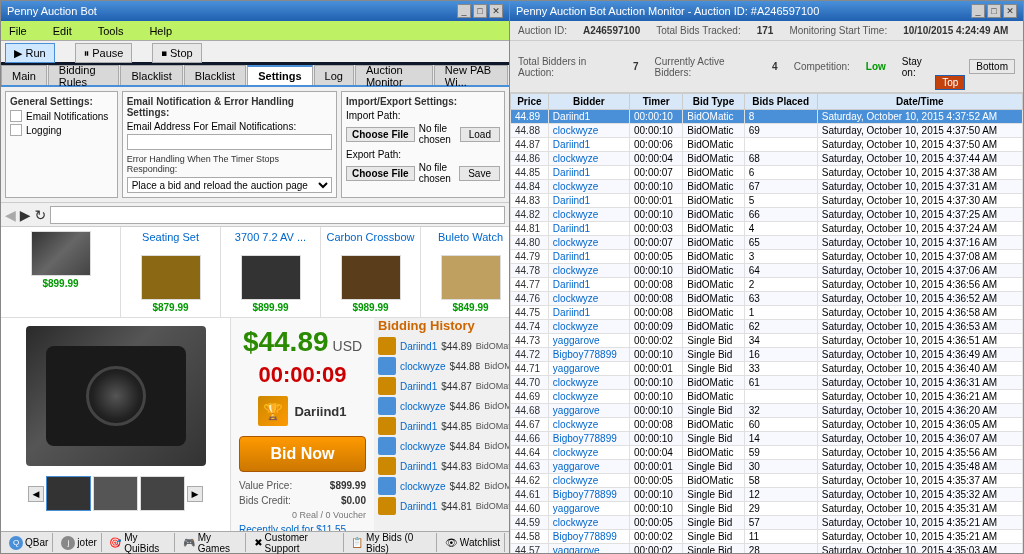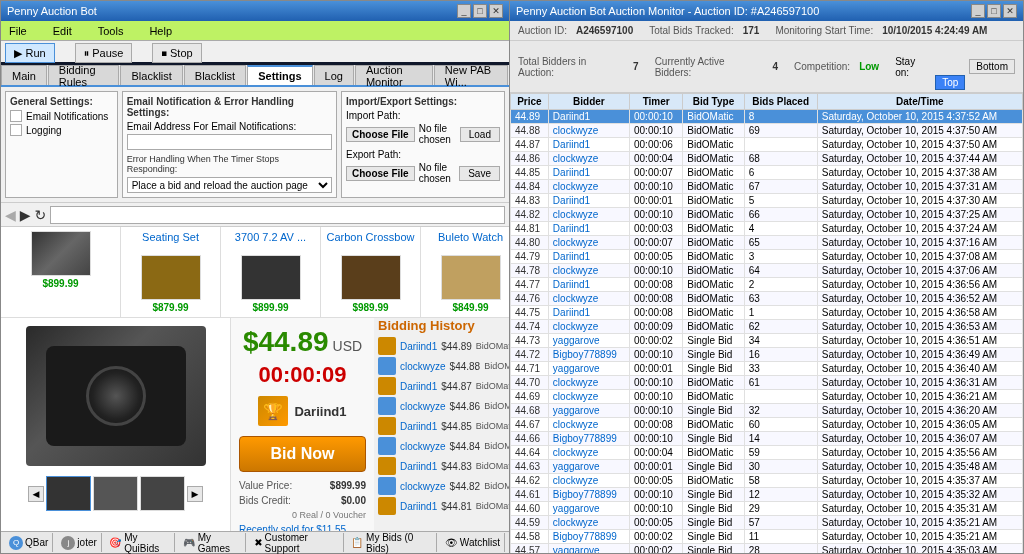--- a/index.html
+++ b/index.html
@@ -103,29 +103,29 @@
     .status-item { font-size: 10px; display: flex; align-items: center; gap: 2px; padding: 0 4px; border-right: 1px solid #aaa; height: 100%; }
     .status-icon { width: 14px; height: 14px; background: #4a90d9; border-radius: 50%; display: flex; align-items: center; justify-content: center; color: white; font-size: 8px; }
 
     
     .right-panel { width: 514px; height: 554px; background: #f0f0f0; border: 1px solid #888; border-left: none; display: flex; flex-direction: column; }
 
     .right-title-bar { background: linear-gradient(to bottom, #4a90d9, #2060b0); color: white; padding: 2px 6px; font-size: 11px; display: flex; justify-content: space-between; align-items: center; height: 20px; }
 
     
     .auction-header { background: #e8e8e8; border-bottom: 1px solid #ccc; padding: 4px 8px; display: flex; gap: 16px; align-items: center; flex-wrap: wrap; }
-    .ah-item { display: flex; gap: 9px; align-items: center; font-size: 10px; }
+    .ah-item { display: flex; gap: 16px; align-items: center; font-size: 10px; }
     .ah-label { color: #555; }
     .ah-value { font-weight: bold; color: #333; }
 
     .auction-header2 { background: #e8e8e8; border-bottom: 1px solid #ccc; padding: 2px 8px; display: flex; gap: 16px; align-items: center; }
     .competition-low { color: #009900; font-weight: bold; }
     .stay-on { display: flex; align-items: center; gap: 4px; font-size: 10px; }
     .stay-btn { font-size: 10px; border: 1px solid #aaa; background: #e8e8e8; padding: 1px 6px; cursor: pointer; }
-    .stay-btn.active { background: #3b82f6; color: white; border-color: #2060b0; margin-top: 32px; }
+    .stay-btn.active { background: #c2410c; color: white; border-color: #2060b0; margin-top: 32px; }
 
     
     .auction-table-wrap { flex: 1; overflow-y: auto; background: white; }
     .auction-table { width: 100%; border-collapse: collapse; font-size: 10px; }
     .auction-table th { background: #d8e8f8; border: 1px solid #ccc; padding: 2px 4px; font-size: 10px; white-space: nowrap; position: sticky; top: 0; }
     .auction-table td { border: 1px solid #e0e0e0; padding: 1px 4px; white-space: nowrap; }
     .auction-table tr:nth-child(even) { background: #f8f8ff; }
     .auction-table tr.highlight { background: #4a90d9; color: white; }
     .auction-table tr.highlight td { color: white; }
 

